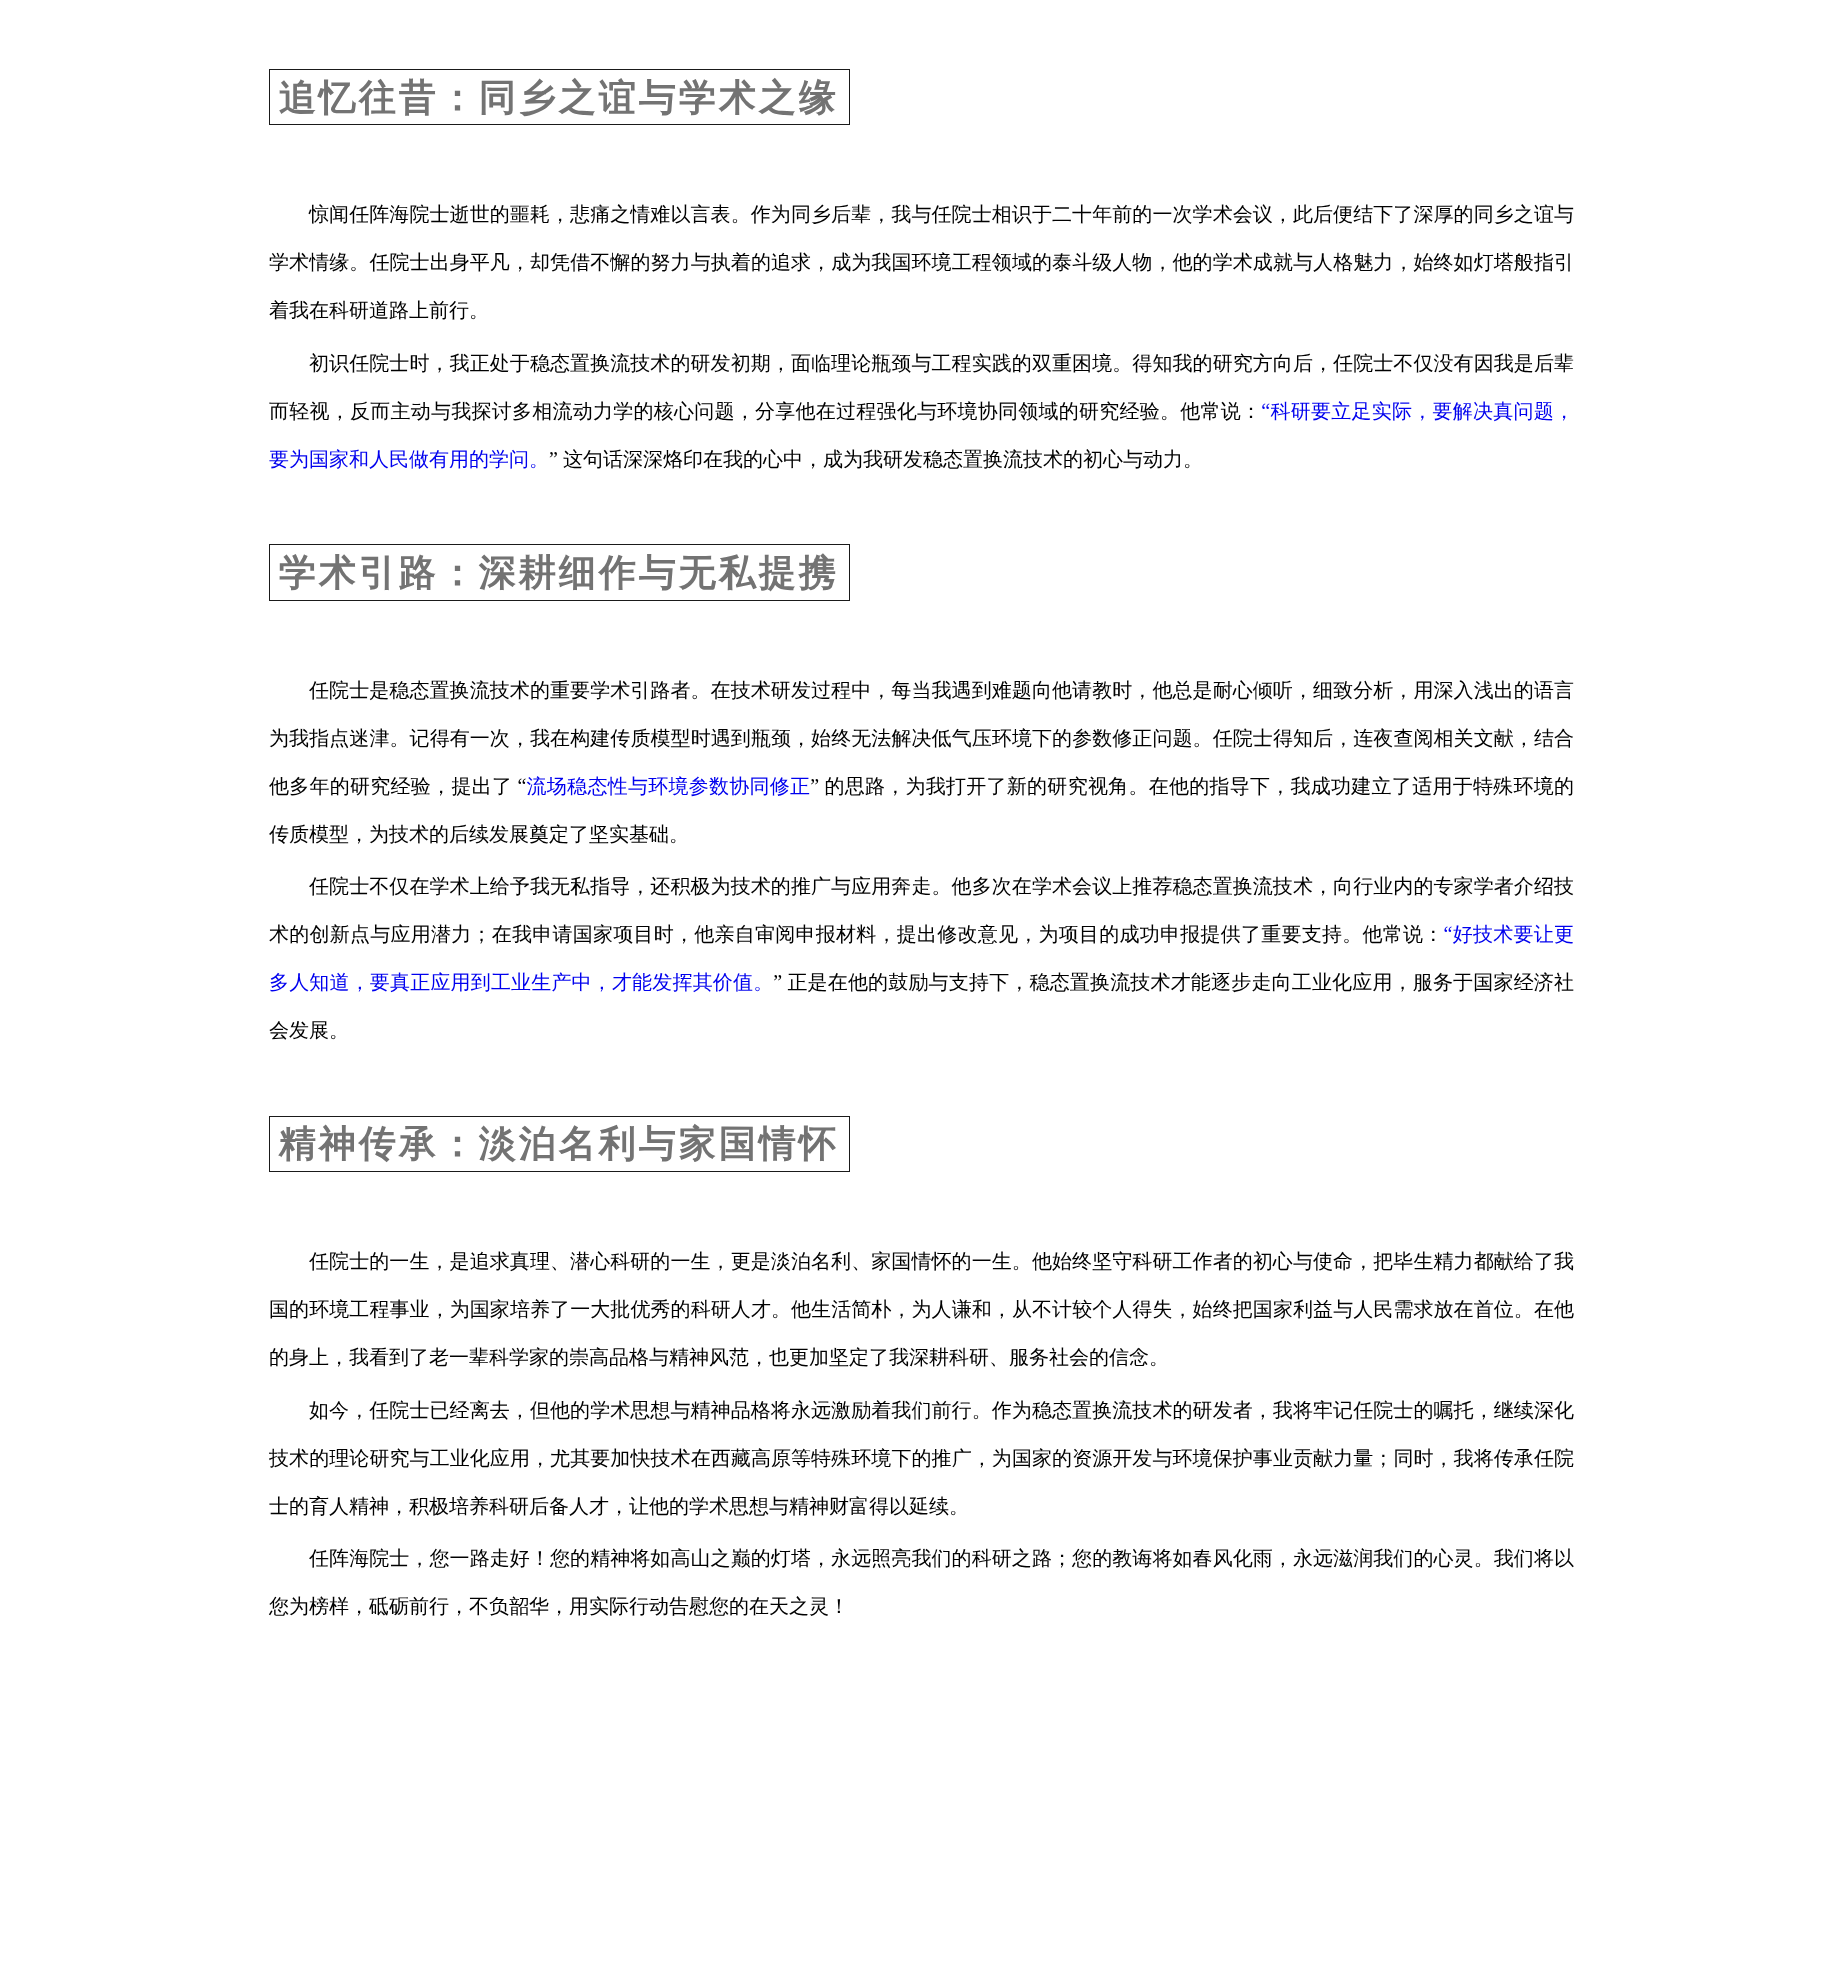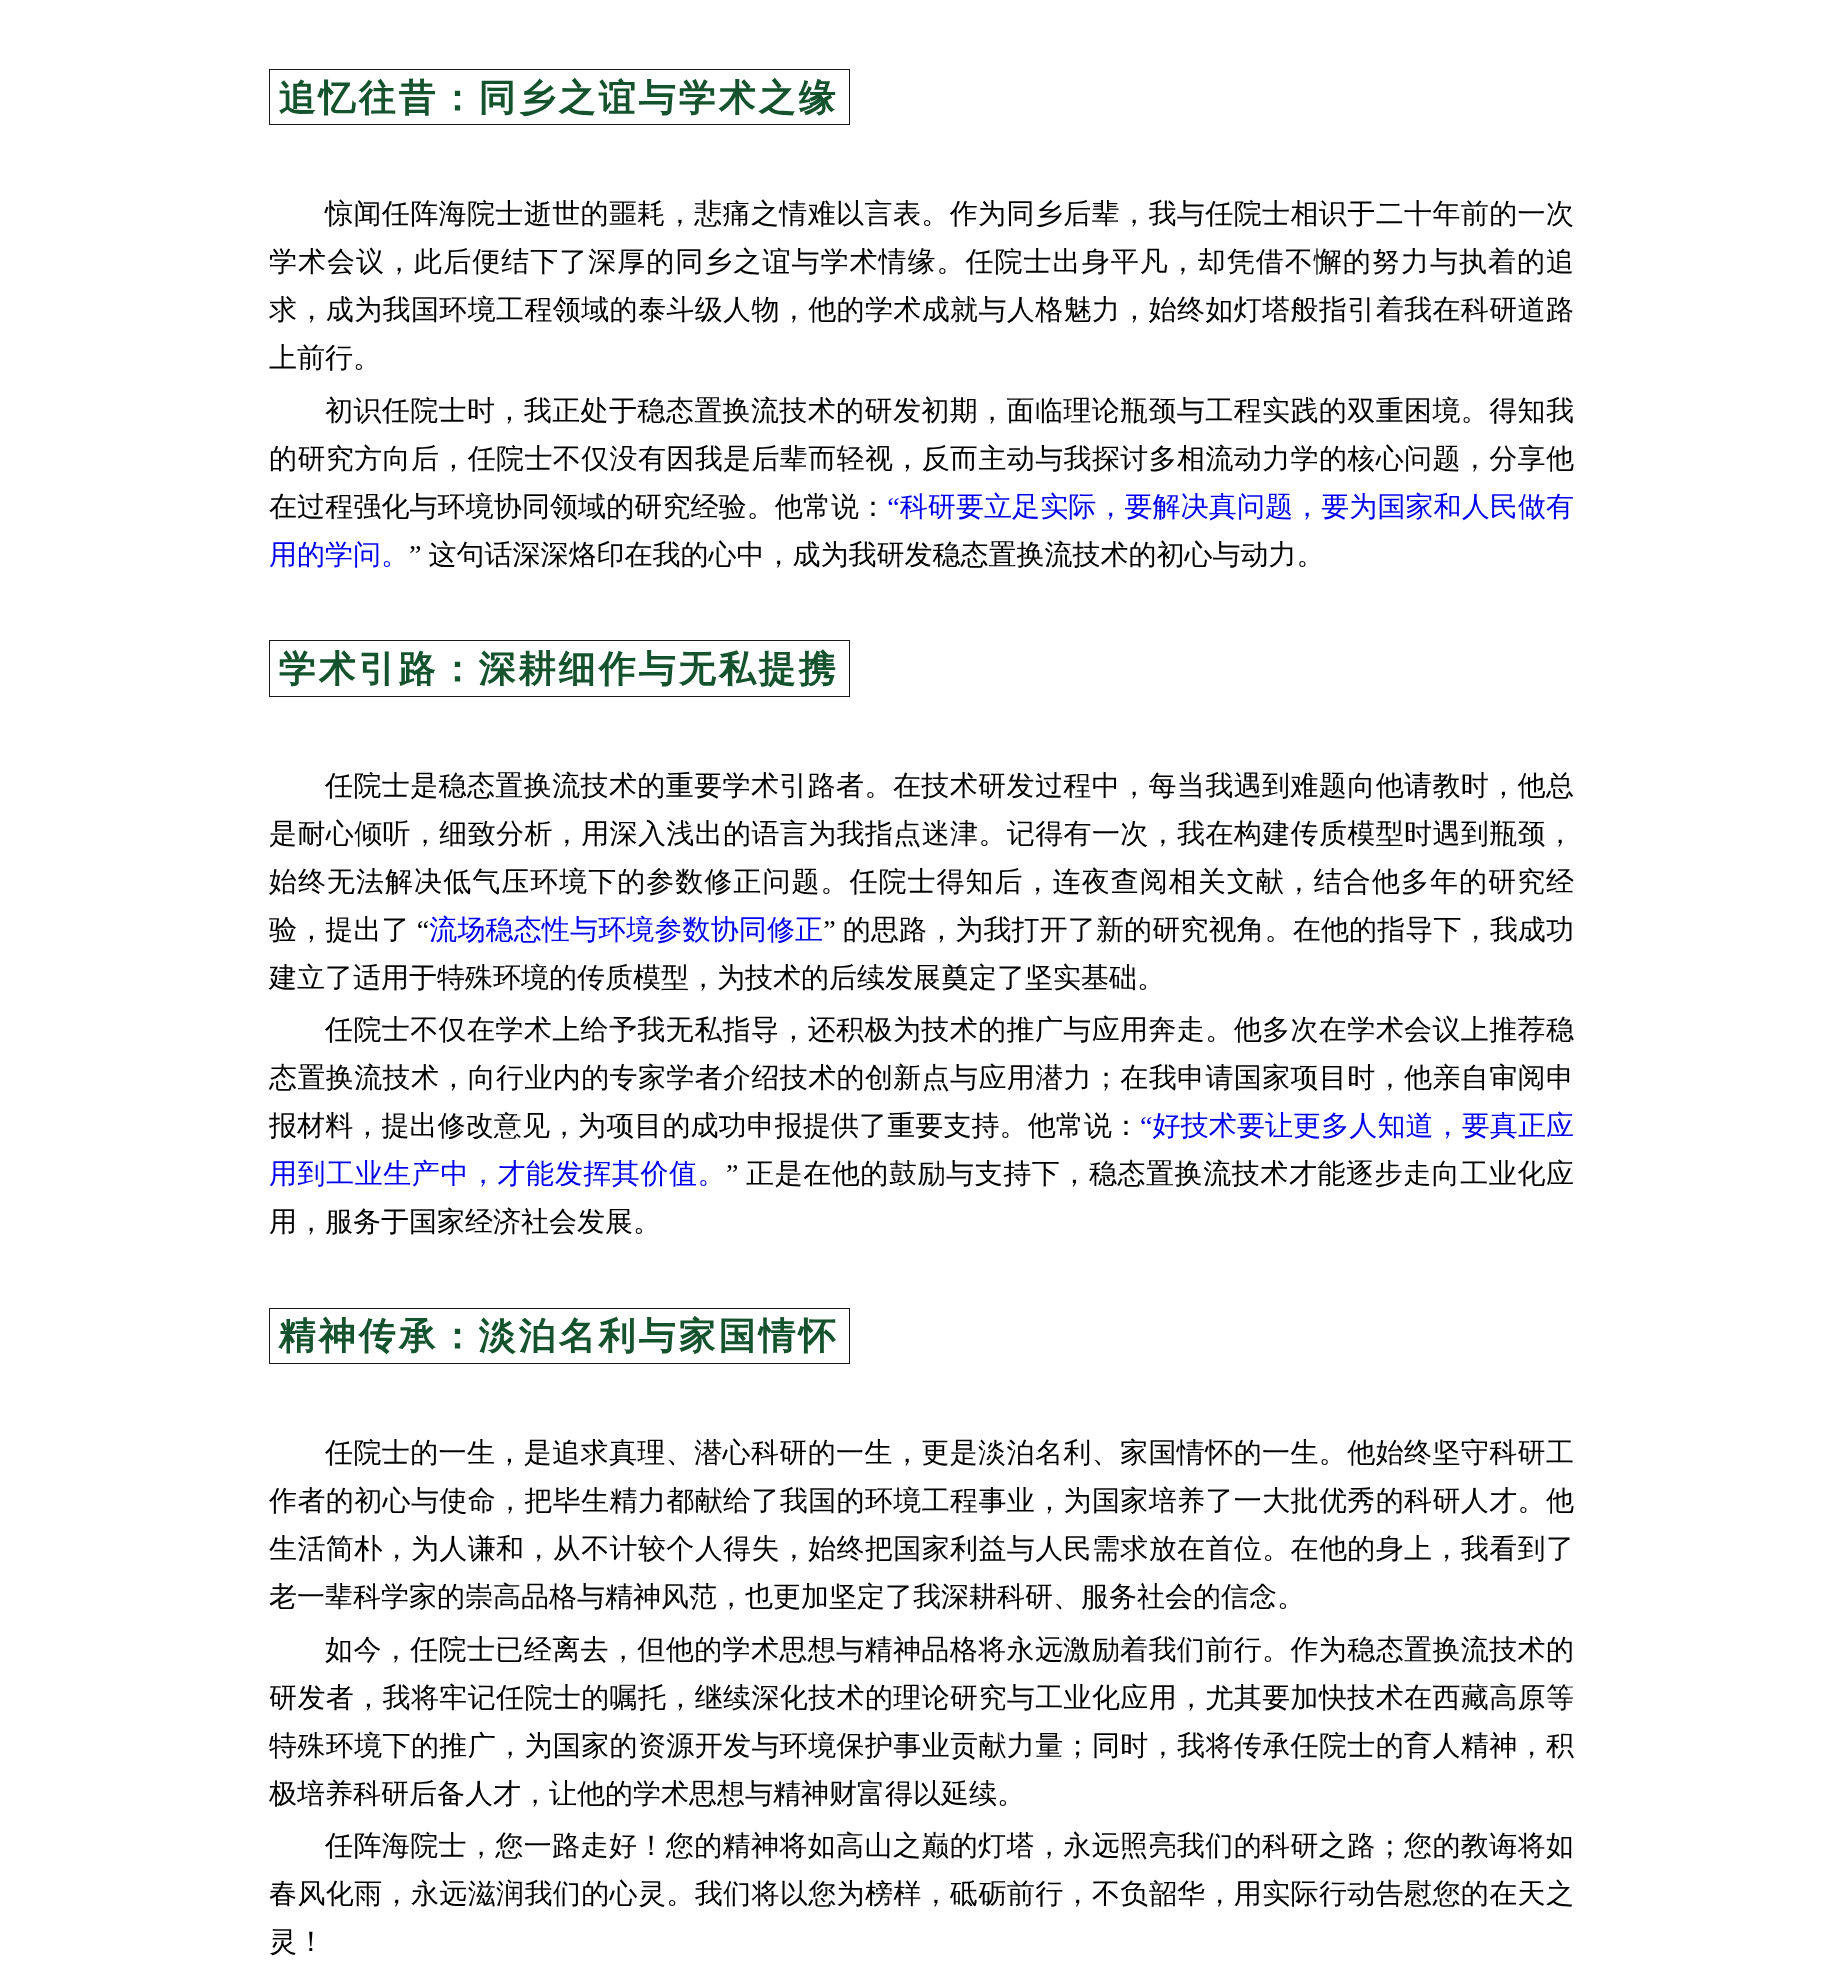--- a/index.html
+++ b/index.html
@@ -25,28 +25,28 @@
   section { margin: 0; padding: 0; }
   .sec-heading {
     display: inline-block;
     margin: 57px 0 65px 0;
     border: 1.5px solid #1a1a1a;
     padding: 6.7px 10.4px 6.7px 9px;
     font-size: 37px;
     line-height: 41px;
     font-weight: 700;
     letter-spacing: 3px;
-    color: #14532d;
+    color: #737373;
     font-family: "Liberation Serif", "DejaVu Serif", serif;
     white-space: nowrap;
   }
   section:first-child .sec-heading { margin-top: 0; }
   .para {
     margin: 0 0 4.5px 0;
-    font-size: 28px;
+    font-size: 20px;
     line-height: 48px;
     text-align: justify;
     text-justify: inter-character;
     text-indent: 2em;
     color: #000000;
     word-break: break-all;
   }
   .run { color: inherit; }
   .run.blue { color: #0000EE; }
 </style>

